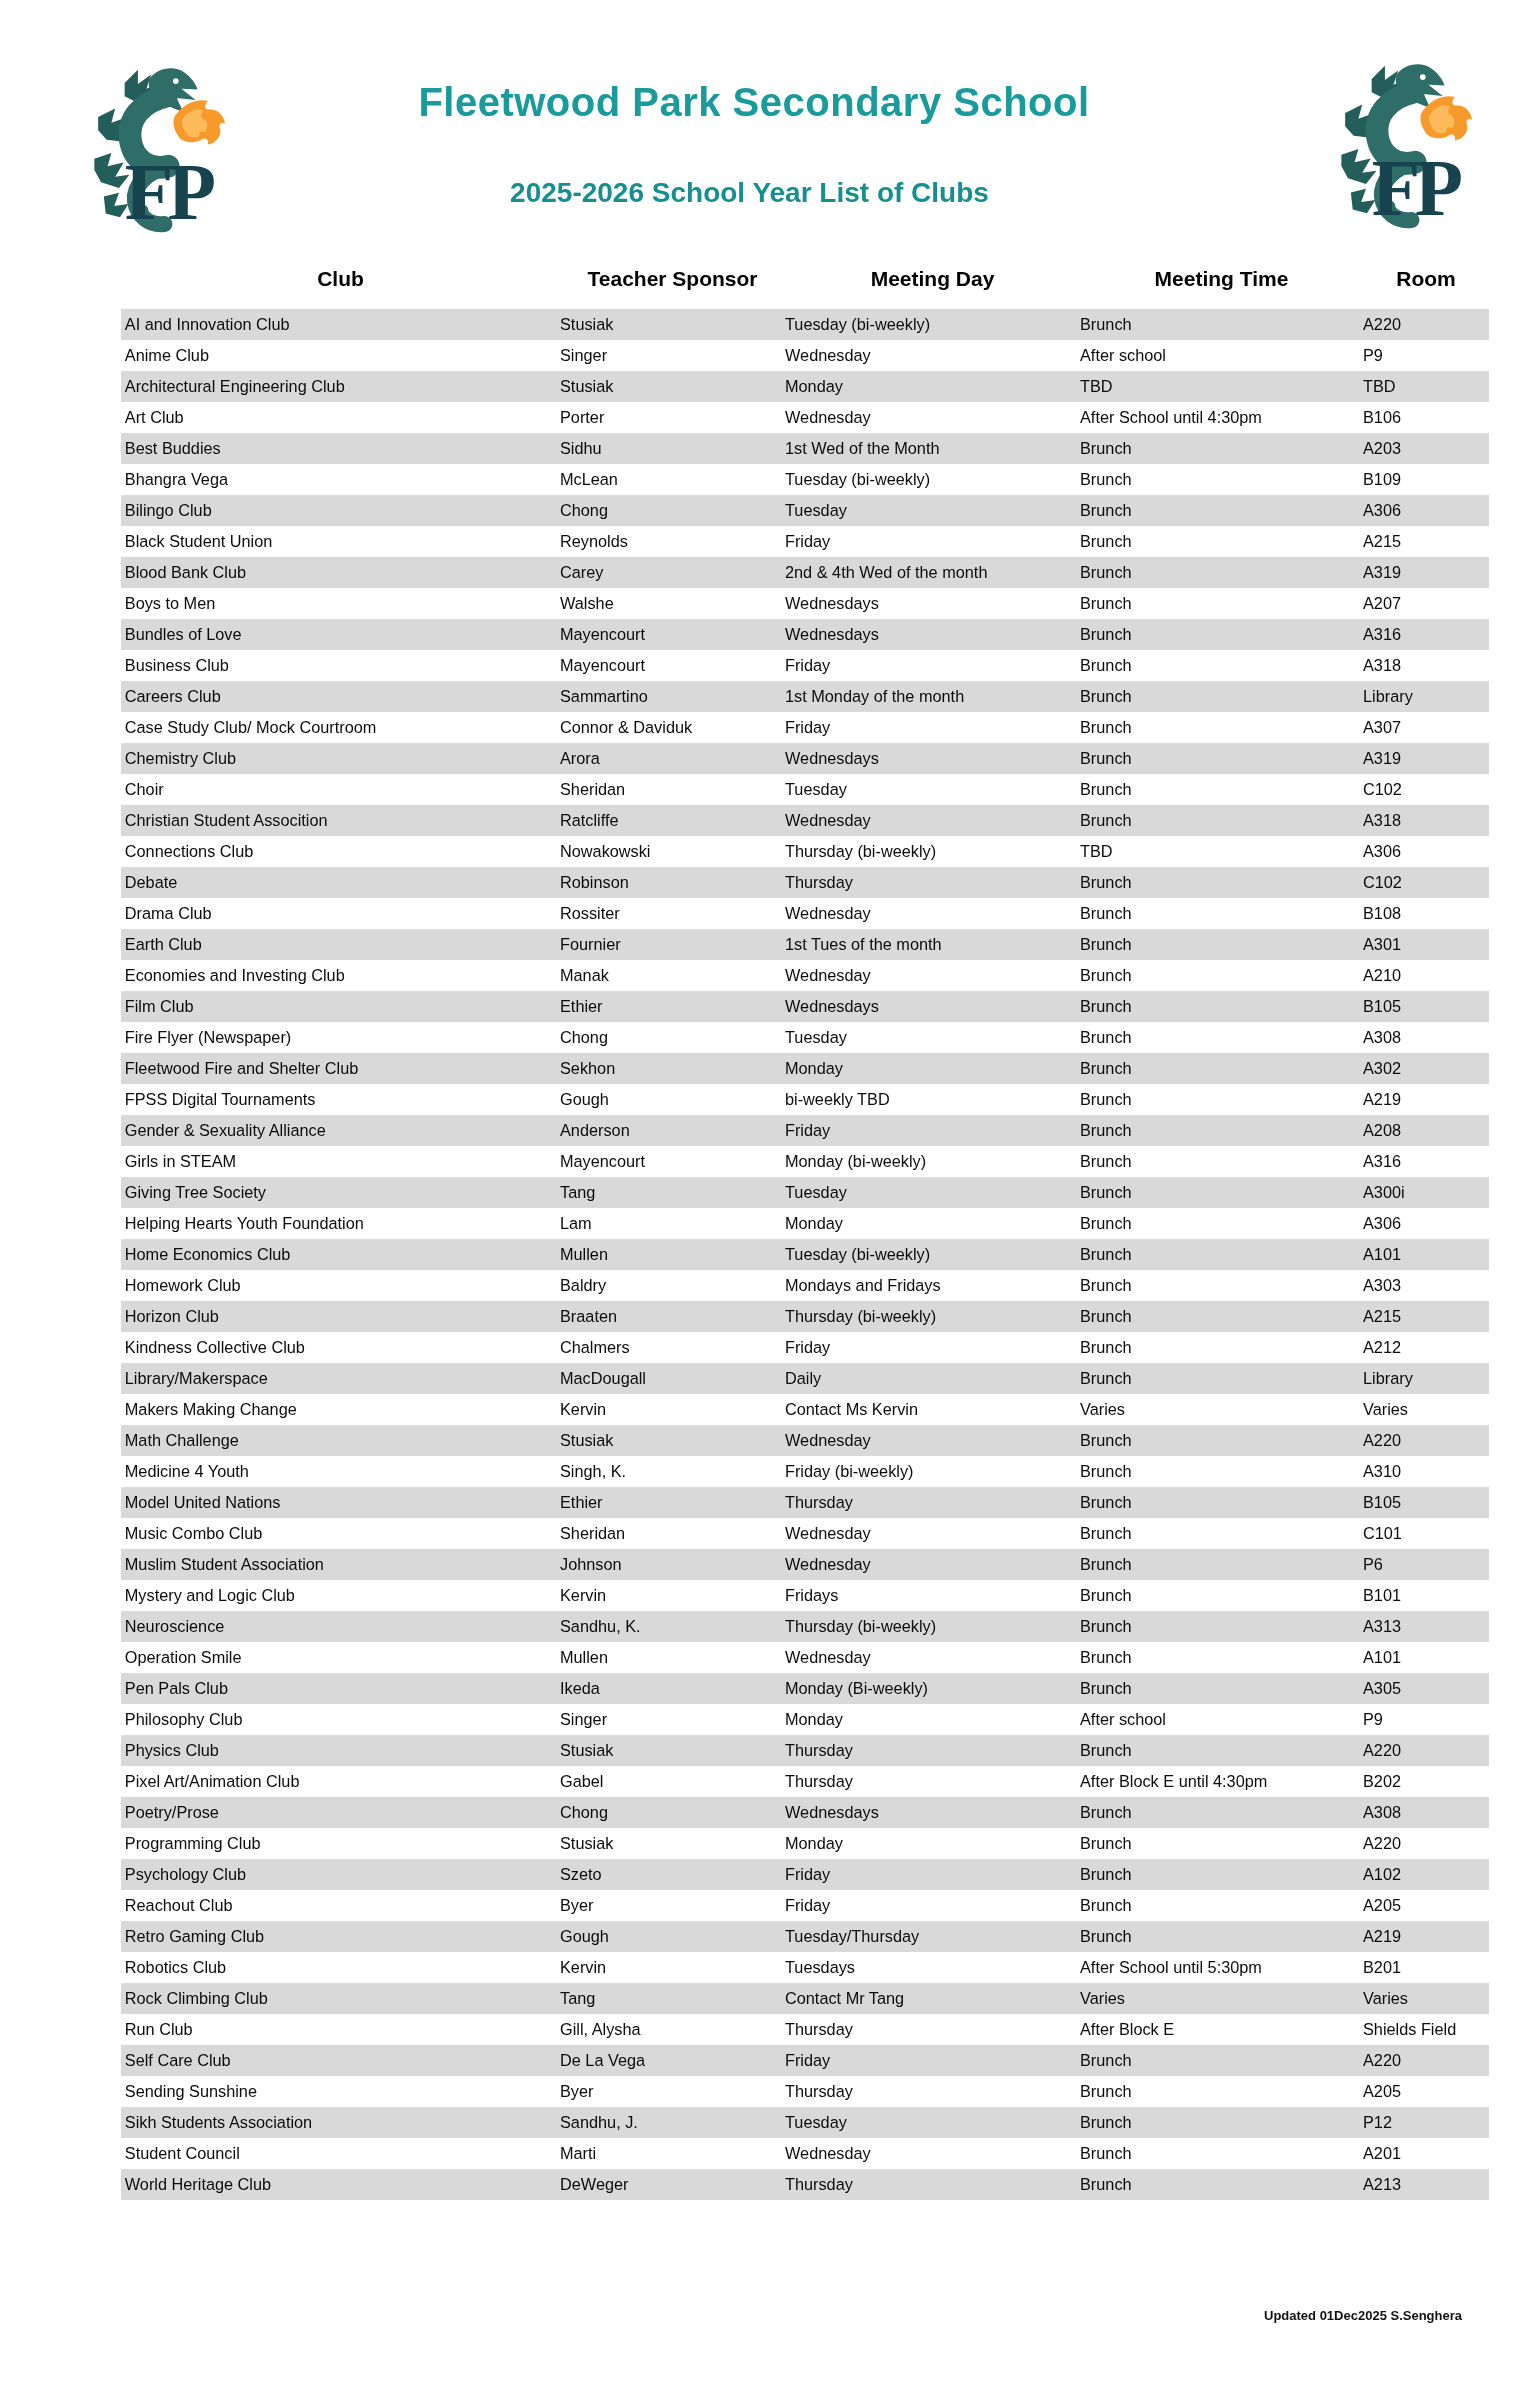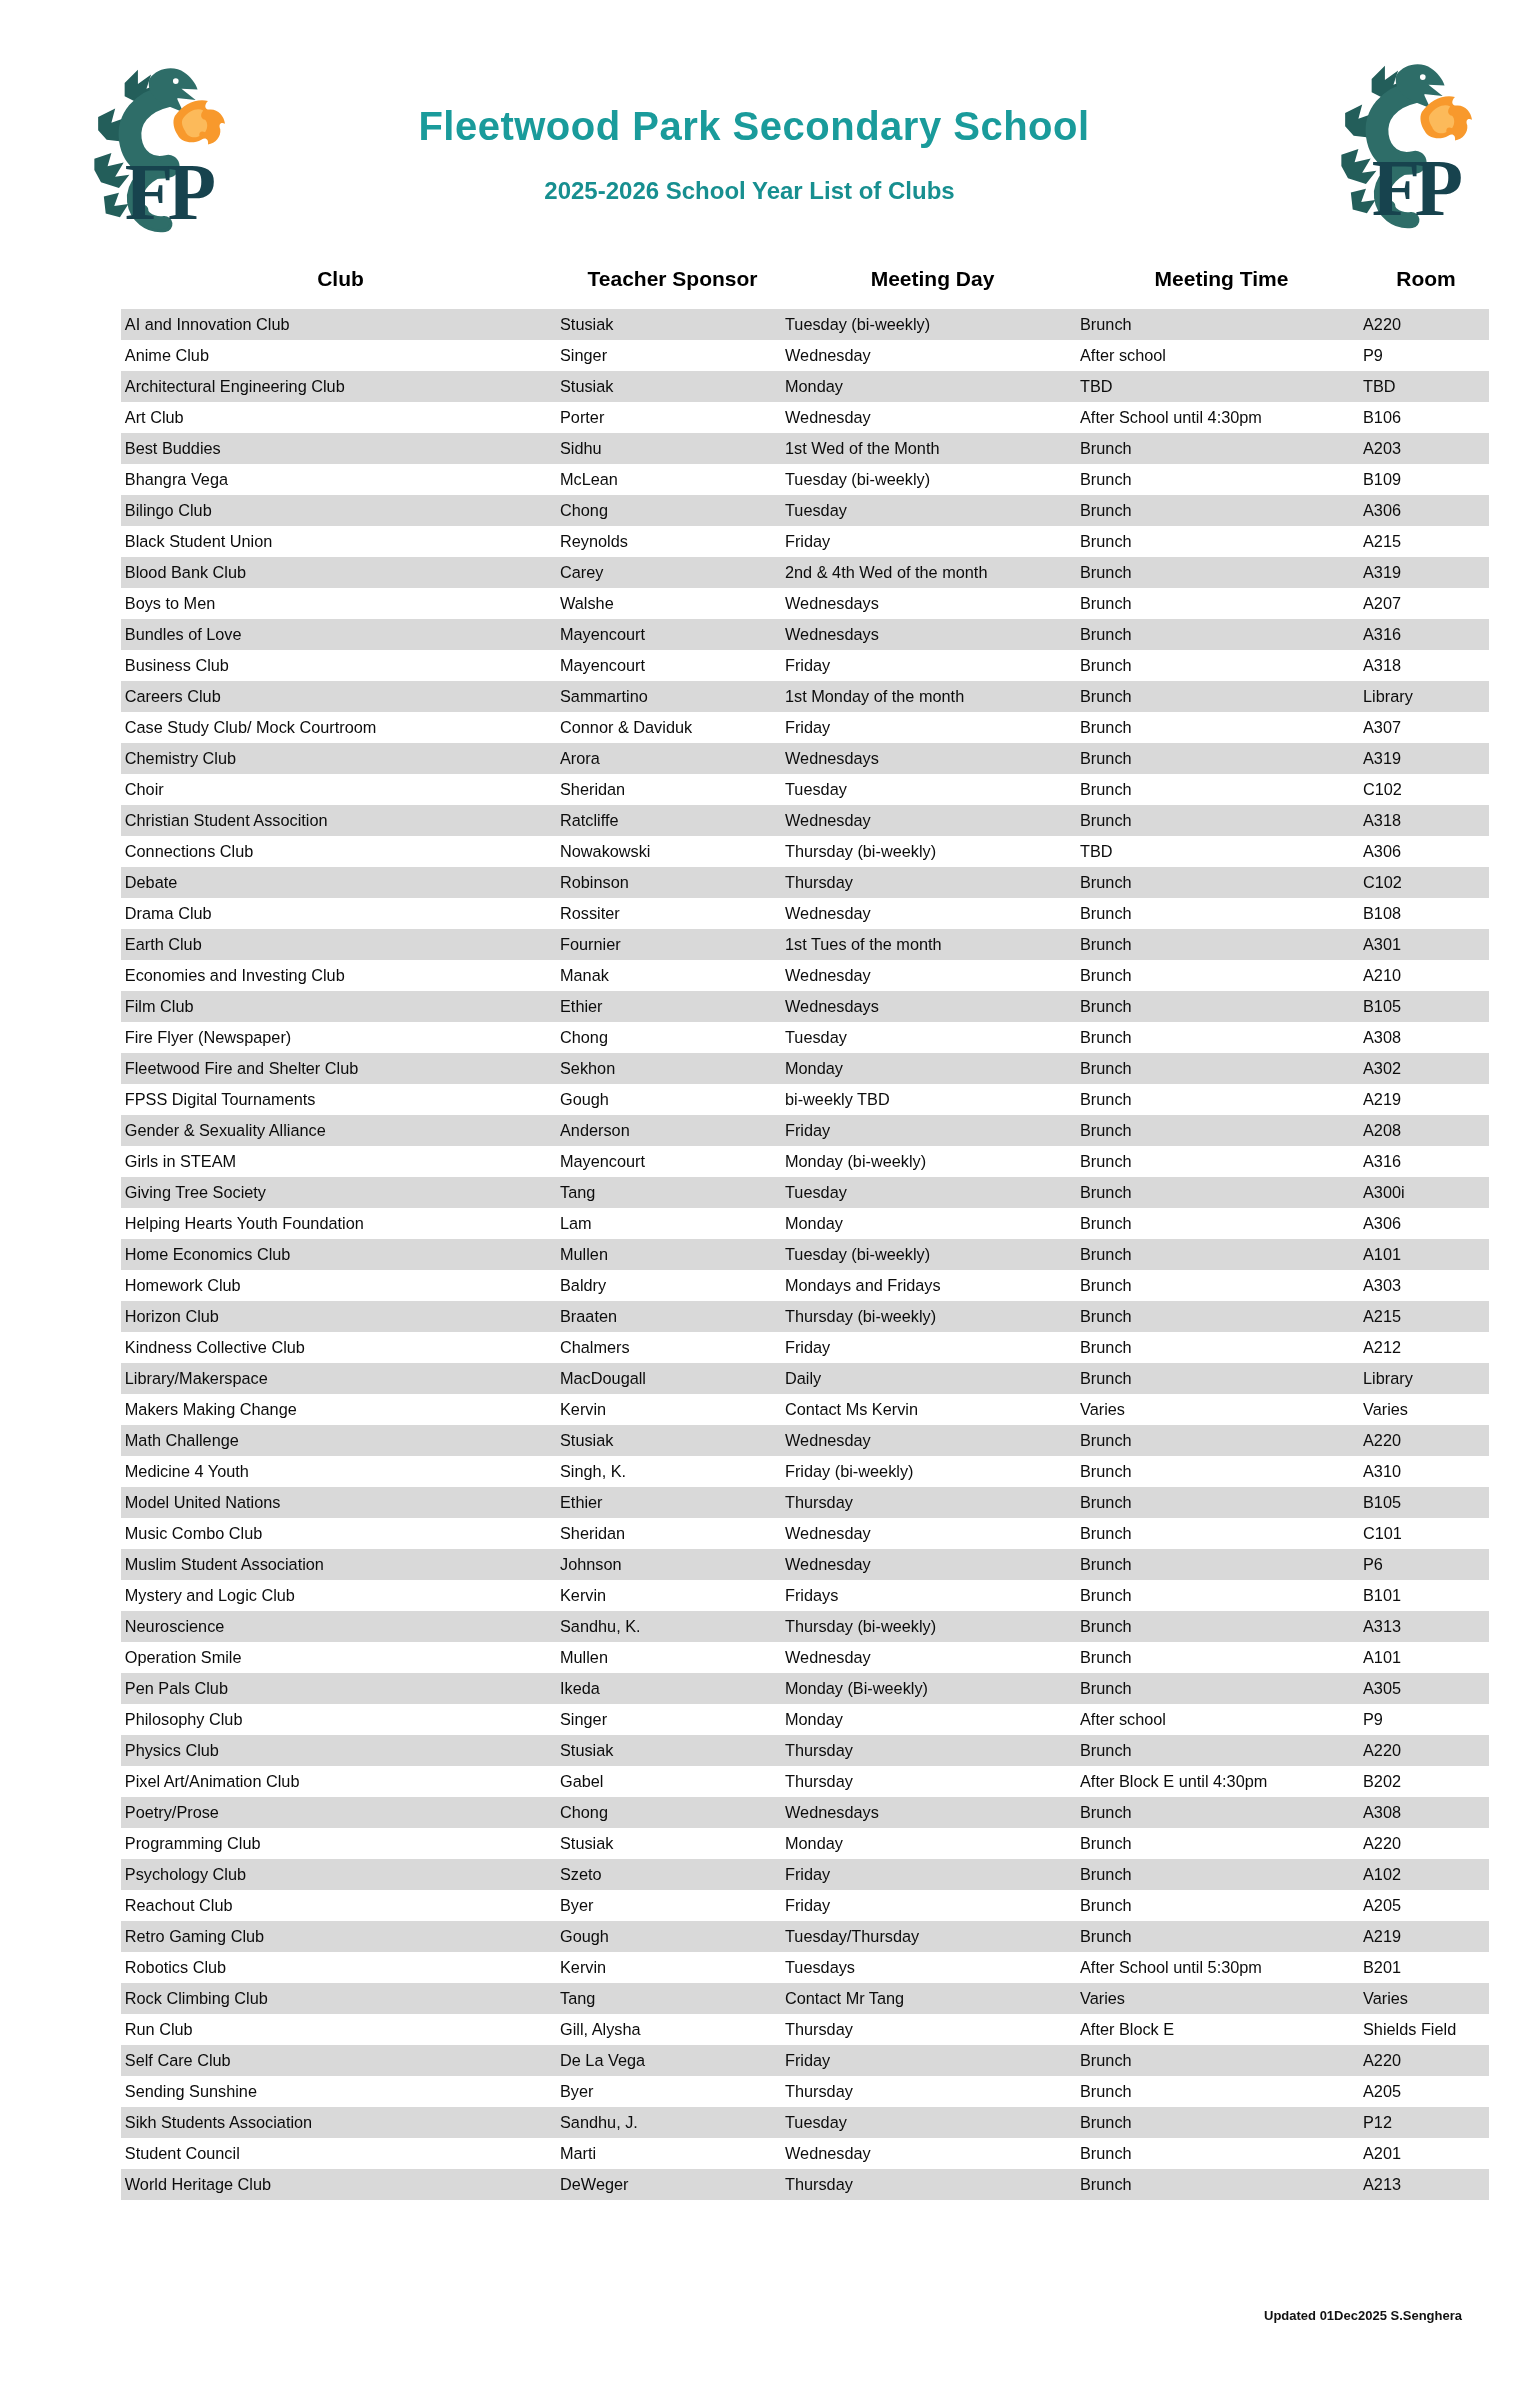--- a/index.html
+++ b/index.html
@@ -15,37 +15,37 @@
   }
   .logo {
     position: absolute;
     width: 142px;
     height: 190px;
   }
   .logo-left  { left: 83px;  top: 58px; }
   .logo-right { left: 1330px; top: 54px; }
   .doc-title {
     position: absolute;
-    top: 104px;
+    top: 80px;
     left: 0;
     width: 1508px;
     text-align: center;
     font-size: 40px;
     font-weight: bold;
     letter-spacing: 0.5px;
     color: #1A9B9B;
     margin: 0;
   }
   .doc-subtitle {
     position: absolute;
     top: 177px;
     left: 0;
     width: 1499px;
     text-align: center;
-    font-size: 24px;
+    font-size: 28px;
     font-weight: bold;
     color: #178F90;
     margin: 0;
   }
   table.clubs {
     position: absolute;
     left: 85px;
     top: 261px;
     width: 1368px;
     border-collapse: collapse;

